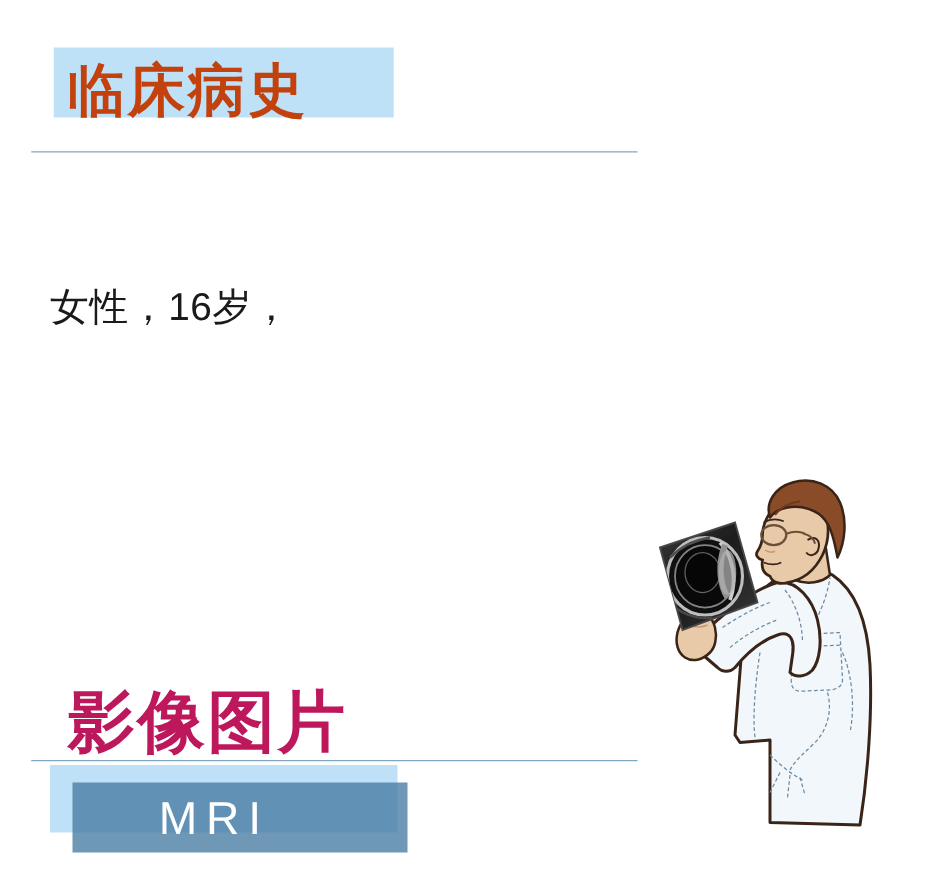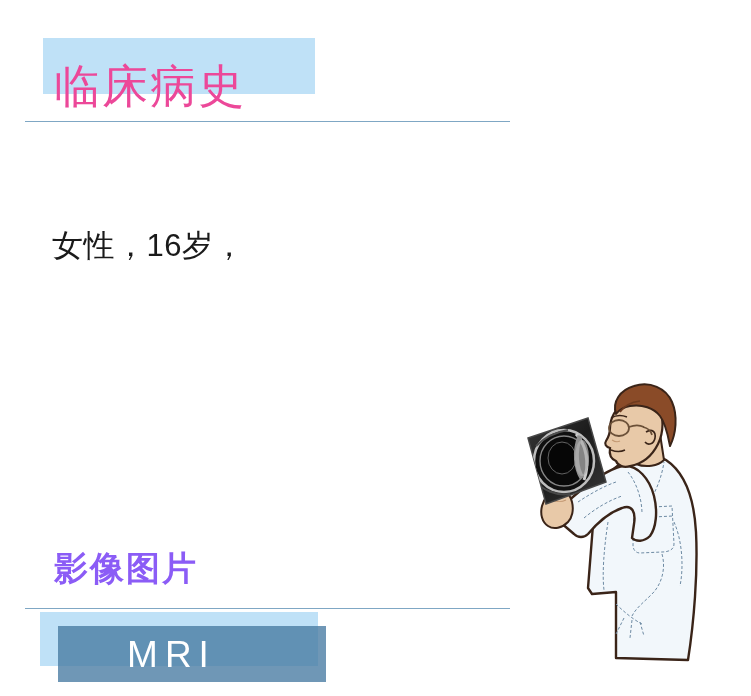--- a/index.html
+++ b/index.html
@@ -27,59 +27,59 @@
     position: absolute;
     left: 43px;
     top: 38px;
     width: 272px;
     height: 56px;
     background: #bfe1f7;
   }
   .heading-top {
     position: absolute;
     left: 54px;
-    top: 63px;
+    top: 49px;
     font-size: 46px;
-    font-weight: normal;
+    font-weight: bold;
     letter-spacing: 2px;
-    color: #ec4899;
+    color: #c2410c;
     line-height: 1;
     white-space: nowrap;
   }
   .divider-top {
     position: absolute;
     left: 25px;
     top: 121px;
     width: 485px;
     height: 0;
     border-top: 1.5px solid #7fa7c4;
   }
 
   
   .body-line {
     position: absolute;
-    left: 52px;
+    left: 40px;
     color: #1a1a1a;
     font-size: 31px;
     line-height: 1.15;
     white-space: nowrap;
     letter-spacing: 0.5px;
   }
   .body-line-1 { top: 228px; }
   .body-line-2 { top: 303px; }
 
   
   .heading-bottom {
     position: absolute;
     left: 54px;
     top: 551px;
-    font-size: 34px;
+    font-size: 54px;
     font-weight: bold;
     letter-spacing: 2px;
-    color: #8b5cf6;
+    color: #be185d;
     line-height: 1;
     white-space: nowrap;
     text-align: right;
   }
   .divider-bottom {
     position: absolute;
     left: 25px;
     top: 608px;
     width: 485px;
     height: 0;

